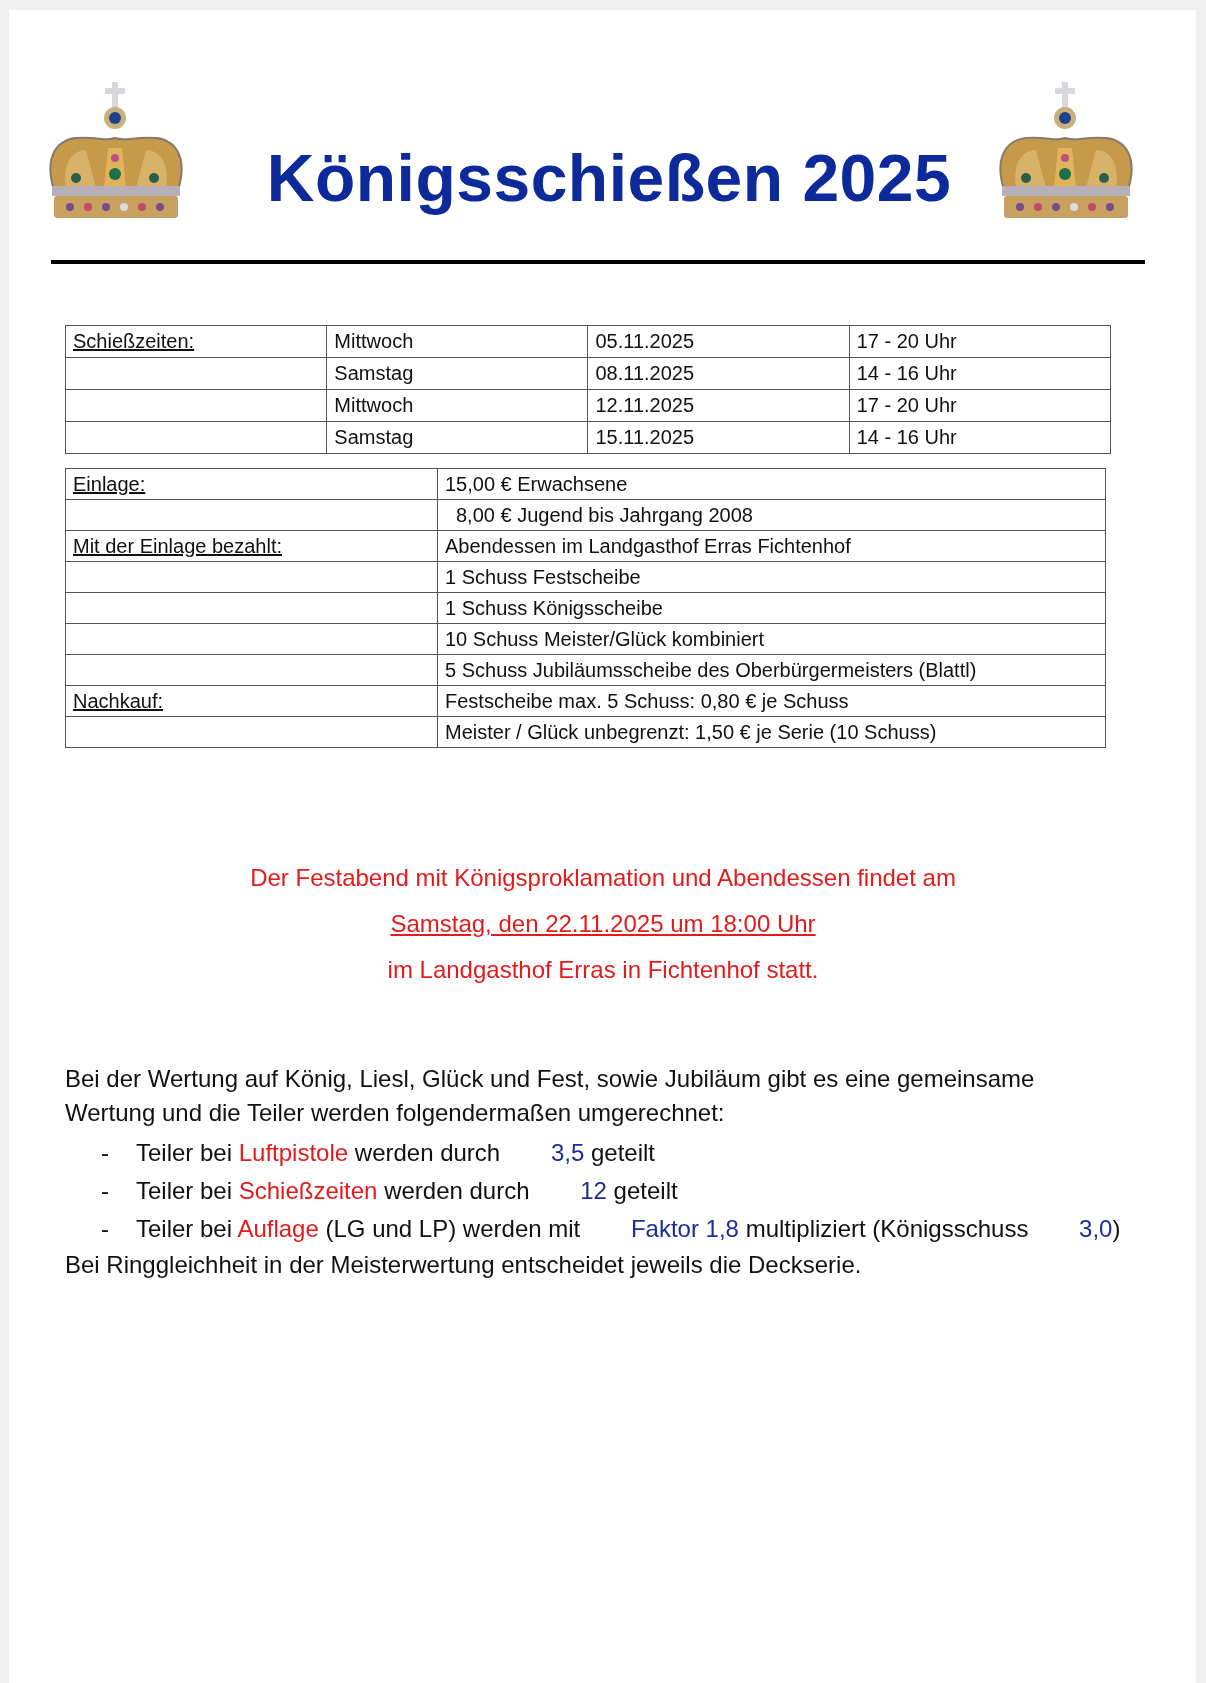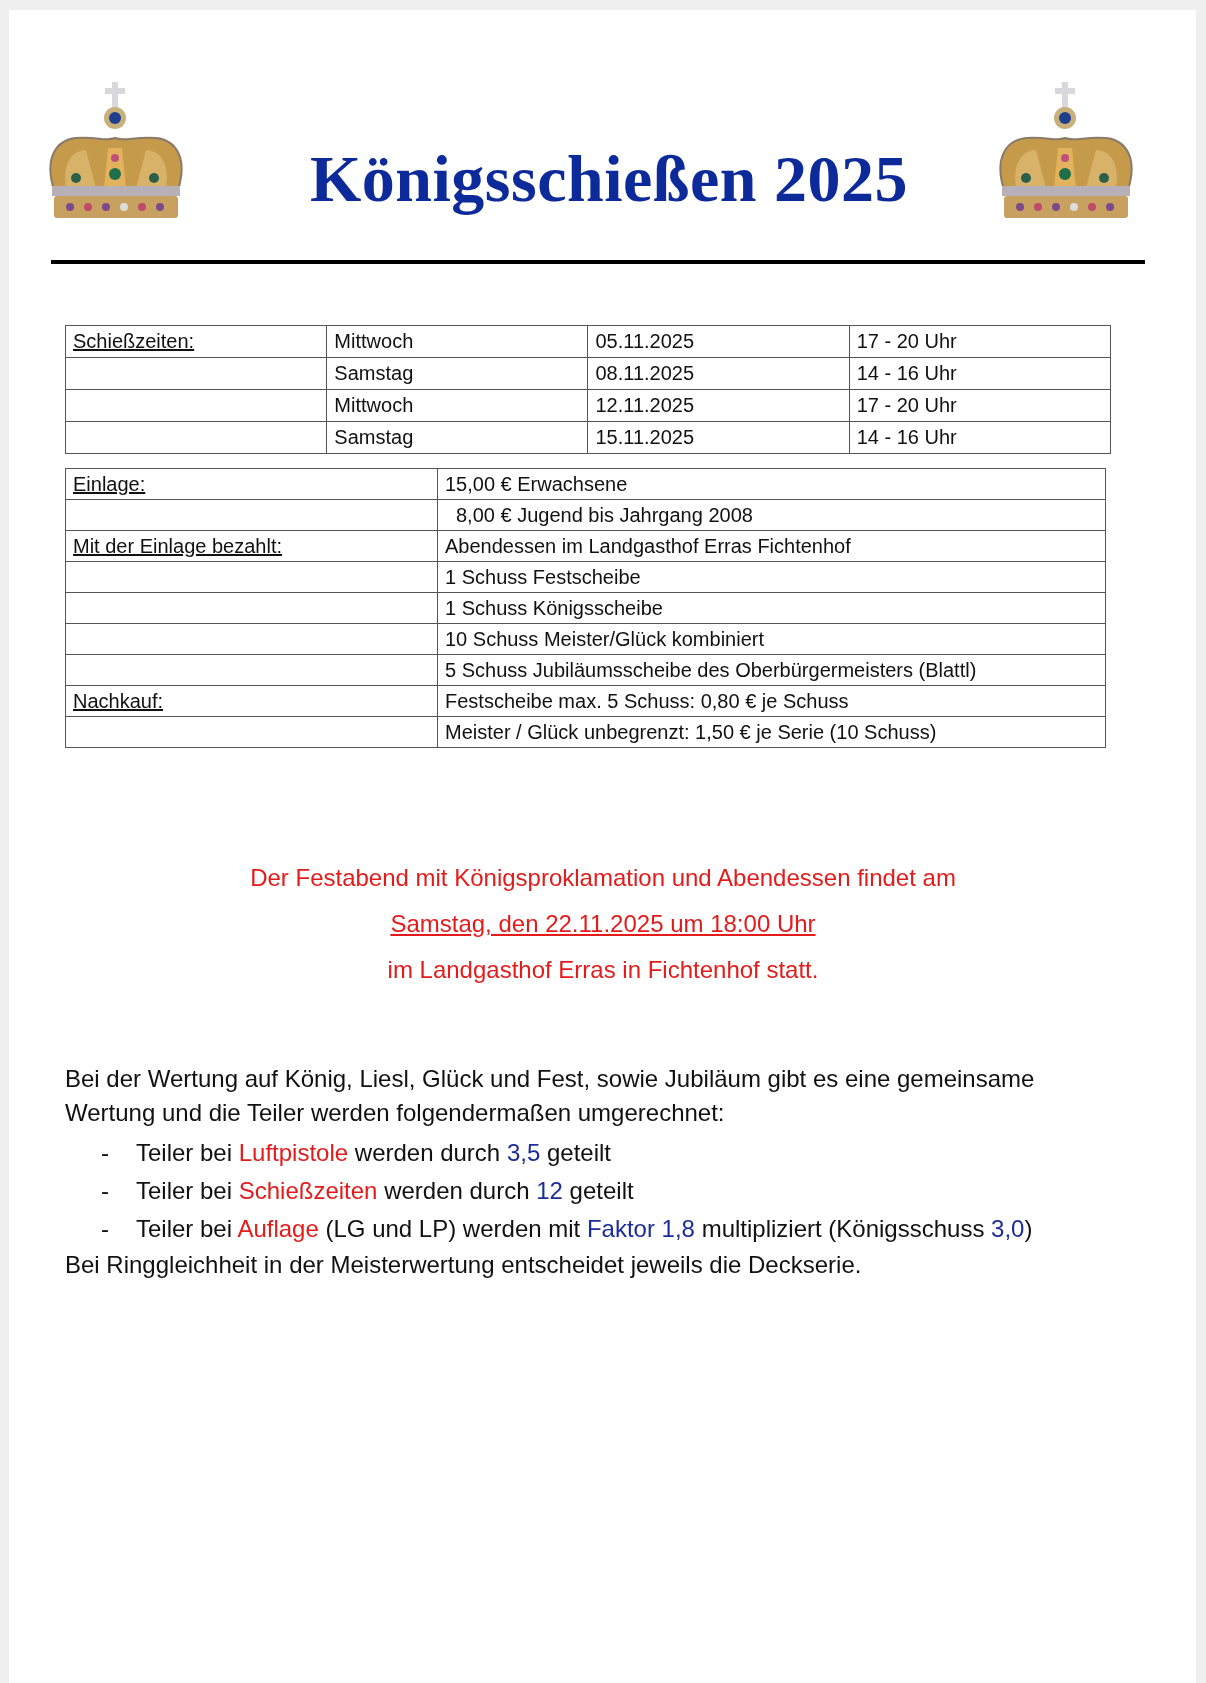--- a/index.html
+++ b/index.html
@@ -16,21 +16,21 @@
     background: #ffffff;
   }
   .crown { position: absolute; width: 160px; height: 150px; }
   .crown.left { left: 36px; top: 78px; }
   .crown.right { left: 986px; top: 78px; }
   .title {
     position: absolute; left: 0; width: 1206px; top: 140px;
     text-align: center; font-weight: bold; font-size: 66px;
     color: #0d2a9a; letter-spacing: 0.5px; margin-left: 0px;
   }
-  .title span { display: inline-block; margin-left: 12px; font-family: Liberation Serif, serif; }
+  .title span { display: inline-block; margin-left: 12px; }
   .rule {
     position: absolute; left: 51px; top: 260px; width: 1094px; height: 4px;
     background: #000;
   }
   table.grid {
     position: absolute; border-collapse: collapse;
     font-size: 20px; color: #111;
   }
   table.grid td {
     border: 1.5px solid #555;
@@ -51,21 +51,21 @@
   .festabend div { height: 46px; line-height: 46px; }
   .festabend .u { text-decoration: underline; }
   .body-text {
     position: absolute; left: 65px; top: 1062px; width: 1100px;
     font-size: 24px; line-height: 34px; color: #111;
   }
   .bullets { margin: 4px 0 0 0; padding: 0; list-style: none; }
   .bullets li { height: 38px; line-height: 38px; position: relative; padding-left: 71px; }
   .bullets li .dash { position: absolute; left: 36px; }
   .red { color: #e41b1b; }
-  .blue { color: #1a2d9a; }
+  .blue { color: #1a2d9a; margin-left: 44px; }
   .final { }
 </style>
 </head>
 <body>
 
 <div class="page"></div>
 
 <svg class="crown left" viewBox="0 0 160 150">
   <g>
     <rect x="76" y="4" width="6" height="26" fill="#d8d8dc"></rect>

